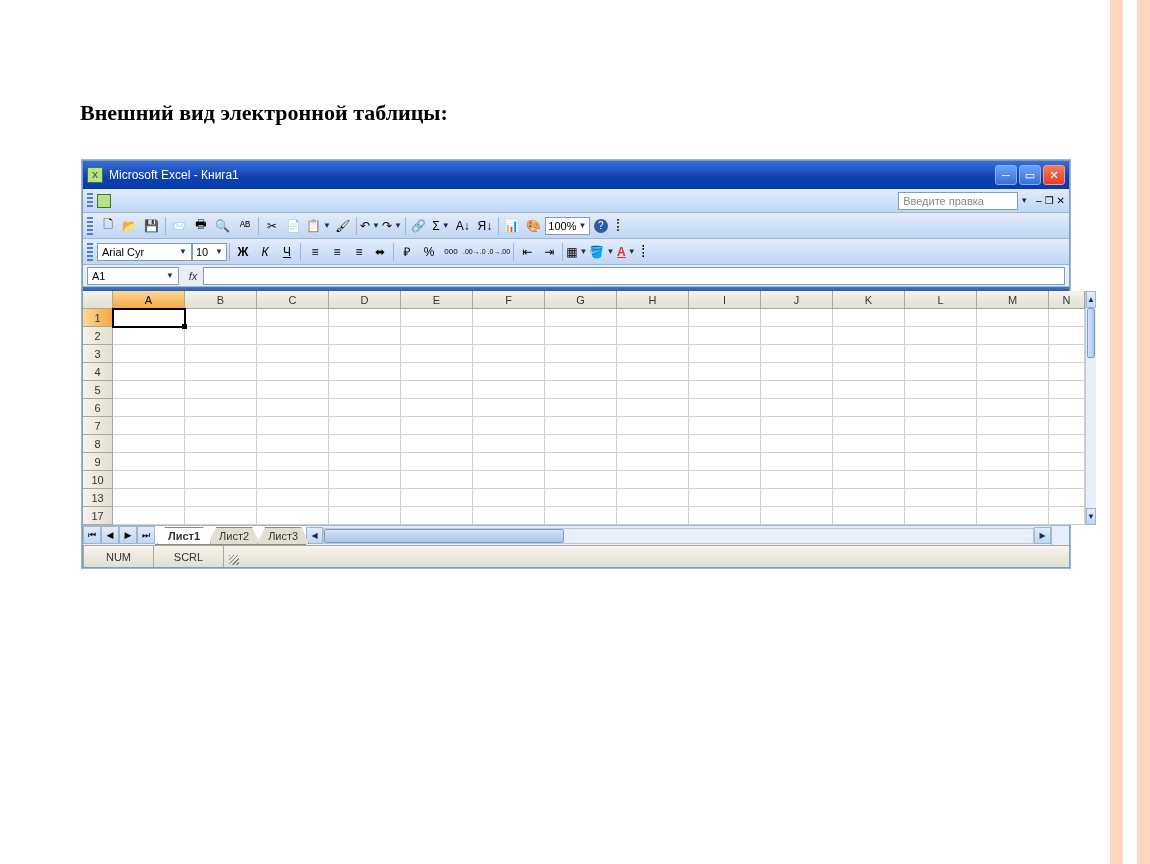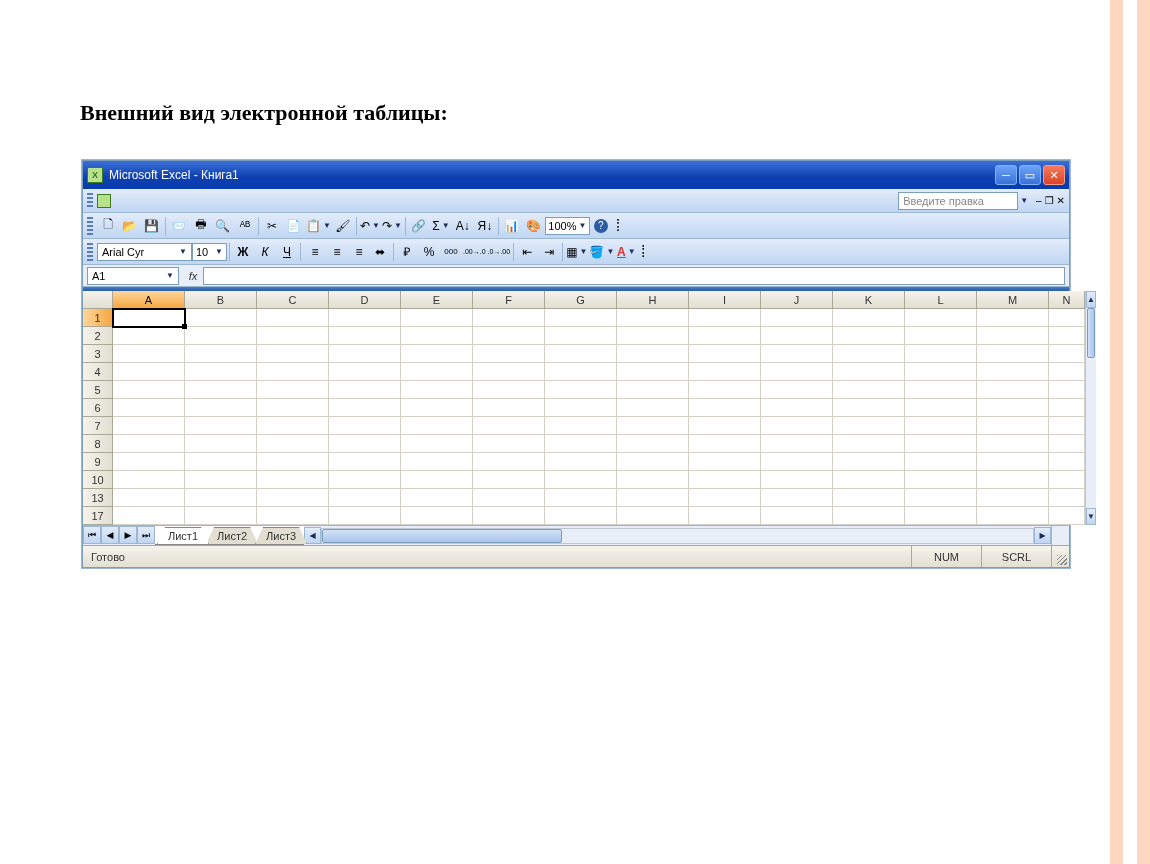--- a/index.html
+++ b/index.html
@@ -65,21 +65,21 @@
 .sbtn{height:17px;background:linear-gradient(#e3ecfa,#c0d6f3);border:1px solid #9db7d1;display:flex;align-items:center;justify-content:center;font-size:8px;color:#1a2b5c;cursor:pointer}
 .vtrack{flex:1;background:#e8eef7;position:relative}
 .vthumb{position:absolute;top:0;left:1px;right:1px;height:50px;background:linear-gradient(to right,#d4e2f7,#a8c4eb);border:1px solid #7b9ebd;border-radius:2px}
 
 
 .tabs-row{height:20px;display:flex;background:#e8eef7;border-top:1px solid #9db7d1}
 .tab-nav{display:flex}
 .tab-nav .btn{width:18px;height:18px;border:1px solid #9db7d1;background:linear-gradient(#e3ecfa,#c0d6f3);display:flex;align-items:center;justify-content:center;font-size:9px;cursor:pointer}
 .tabs{display:flex;align-items:flex-end;background:#fff;border-bottom:1px solid #888;padding-left:2px}
 .tab{padding:2px 10px;font-size:11px;color:#333;background:#e2dfd2;border:1px solid #888;border-bottom:none;margin-right:-3px;clip-path:polygon(8px 0,calc(100% - 8px) 0,100% 100%,0 100%);cursor:pointer}
-.tab.active{background:#fff;font-weight:normal;position:relative;z-index:1}
+.tab.active{background:#fff;font-weight:bold;position:relative;z-index:1}
 .tab-filler{flex:1;background:#e8eef7;border-bottom:1px solid #9db7d1}
 .hscroll{flex:1;display:flex;align-items:center;background:#e8eef7}
 .htrack{flex:1;height:16px;background:#e8eef7;border:1px solid #c0c7d4;position:relative}
 .hthumb{position:absolute;left:0;top:0;bottom:0;width:240px;background:linear-gradient(#d4e2f7,#a8c4eb);border:1px solid #7b9ebd;border-radius:2px}
 
 
 .status{height:22px;background:linear-gradient(#f5f3eb,#e2dfd2);display:flex;align-items:center;font-size:11px;color:#333;border-top:1px solid #aca899}
 .status .ready{padding:0 8px;flex:1}
 .status .ind{width:70px;text-align:center;border-left:1px solid #aca899;height:100%;display:flex;align-items:center;justify-content:center}
 .status .resiz{width:18px;border-left:1px solid #aca899;height:100%;display:flex;align-items:flex-end;justify-content:flex-end;padding:2px}
@@ -504,21 +504,20 @@
         <div class="sbtn" style="width:17px">◀</div>
         <div class="htrack">
             <div class="hthumb"></div>
           </div>
         <div class="sbtn" style="width:17px">▶</div>
       </div>
       <div style="width:18px;background:#e8eef7;border-left:1px solid #9db7d1"></div>
     </div>
 
     <div class="status">
-      <div class="ready">Готово</div>
       <div class="ind">NUM</div>
       <div class="ind">SCRL</div>
       <div class="resiz">
           <span></span>
         </div>
     </div>
   </div>
 </div>
 
 </body></html>

